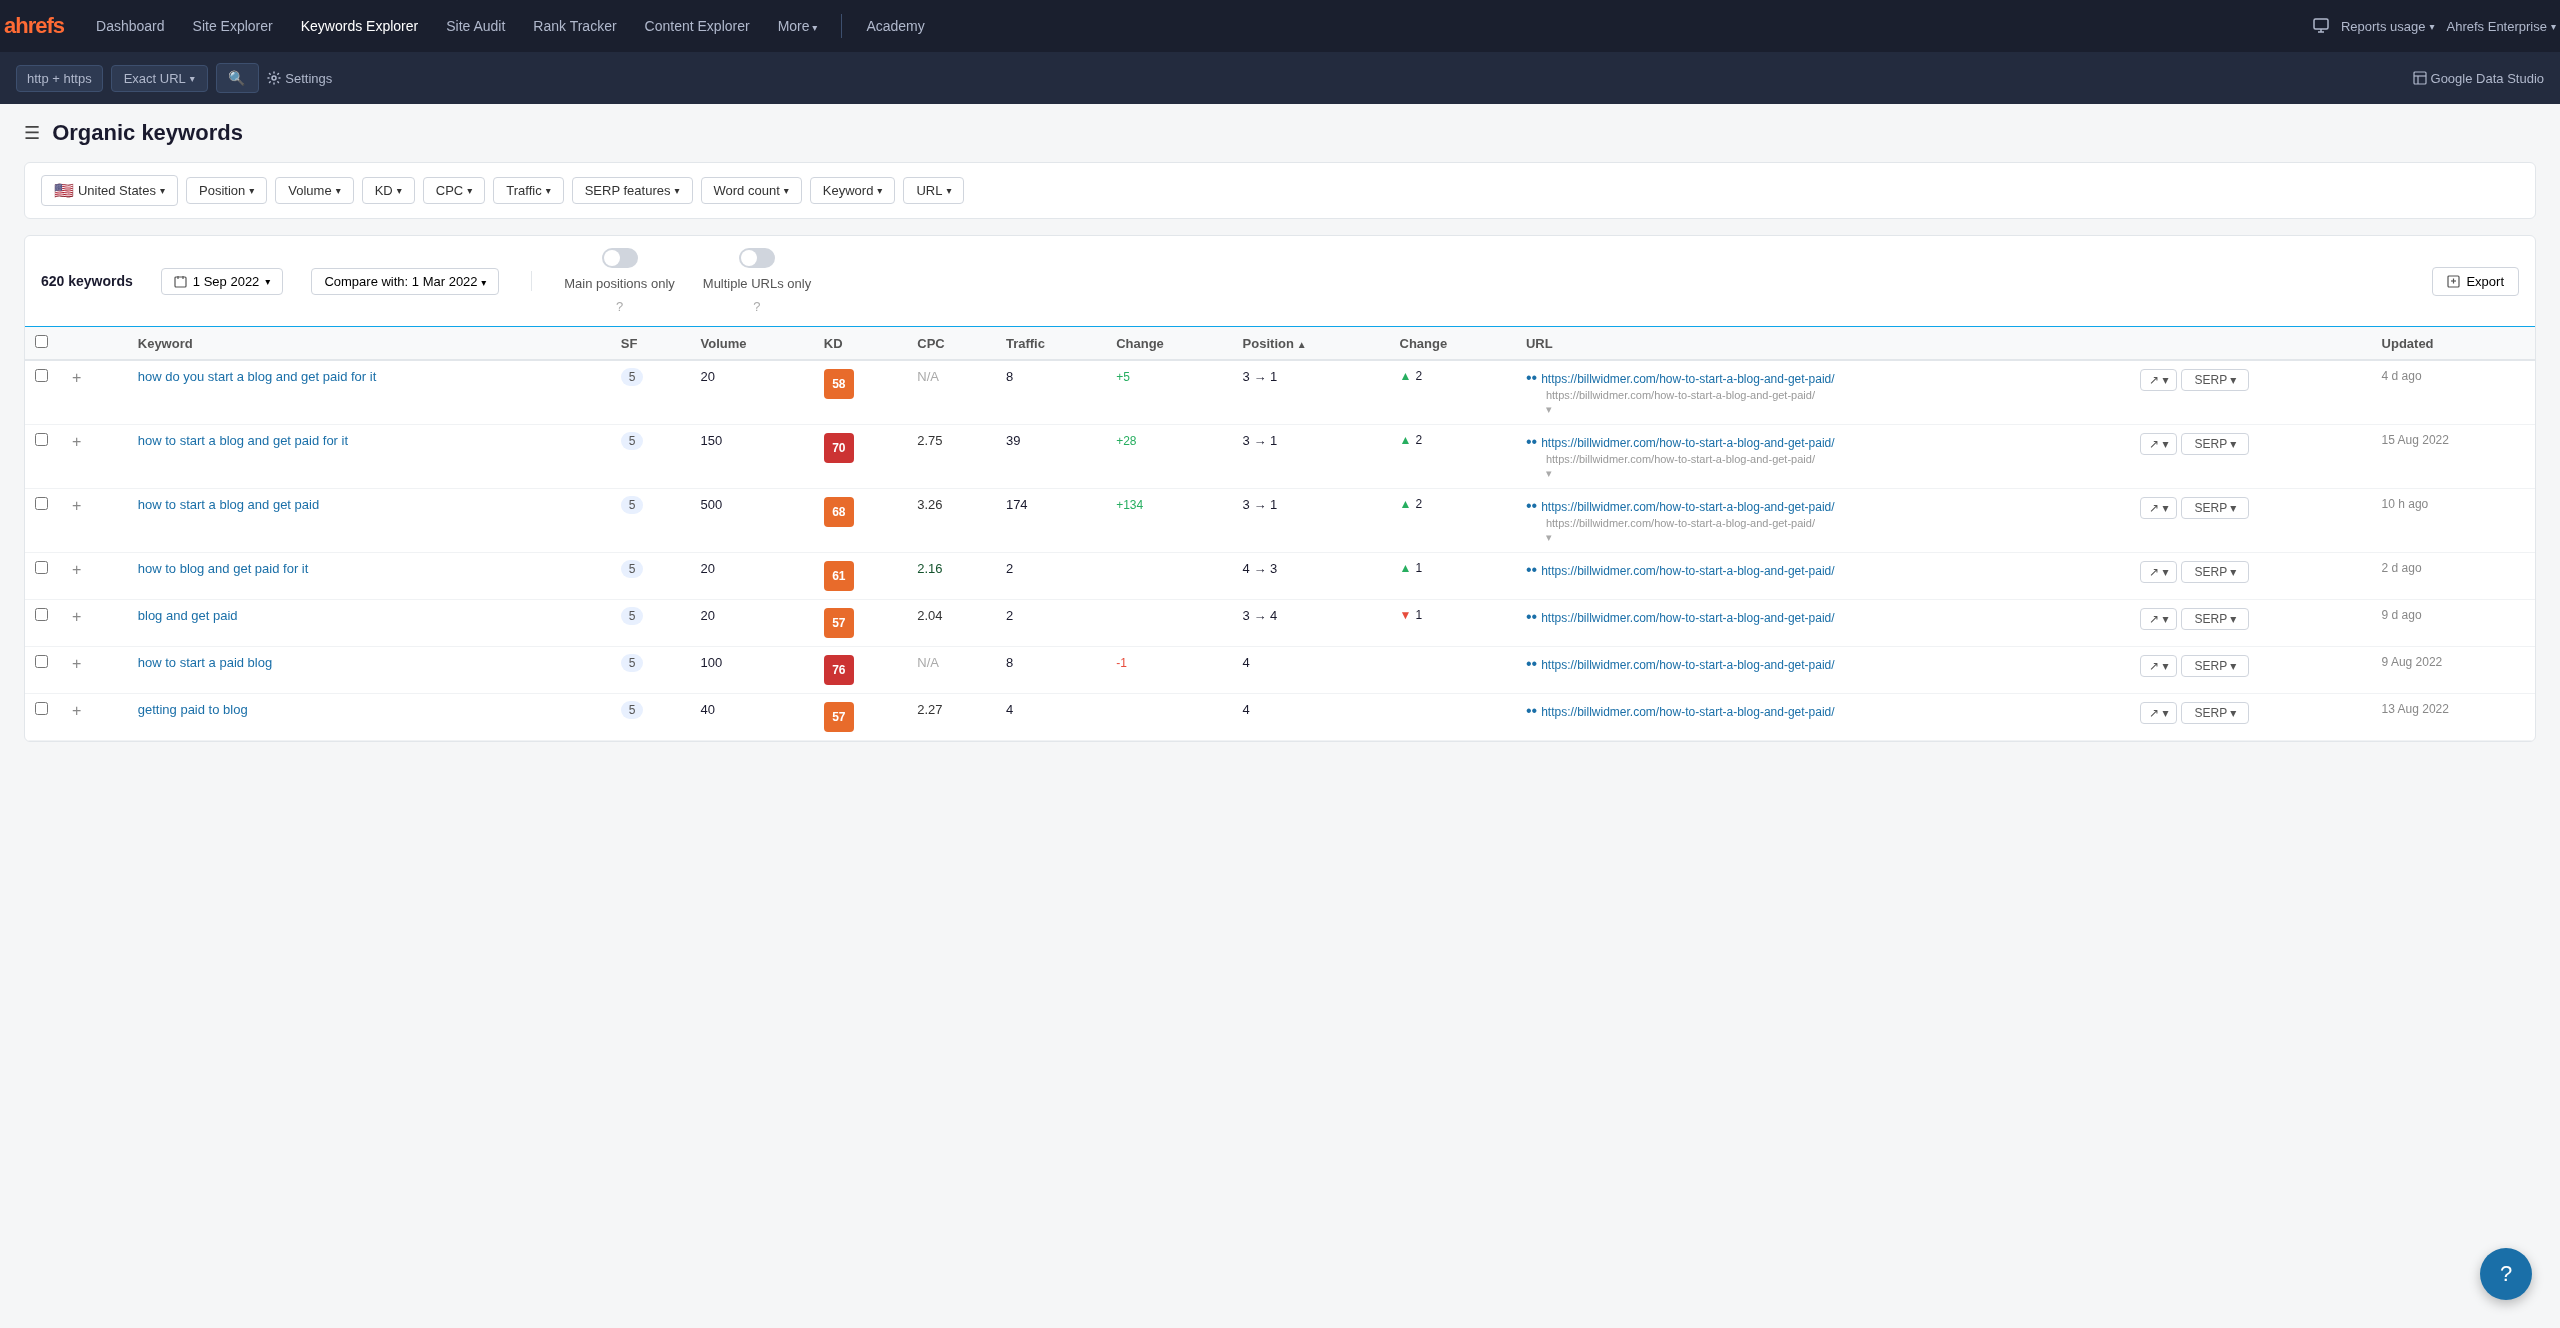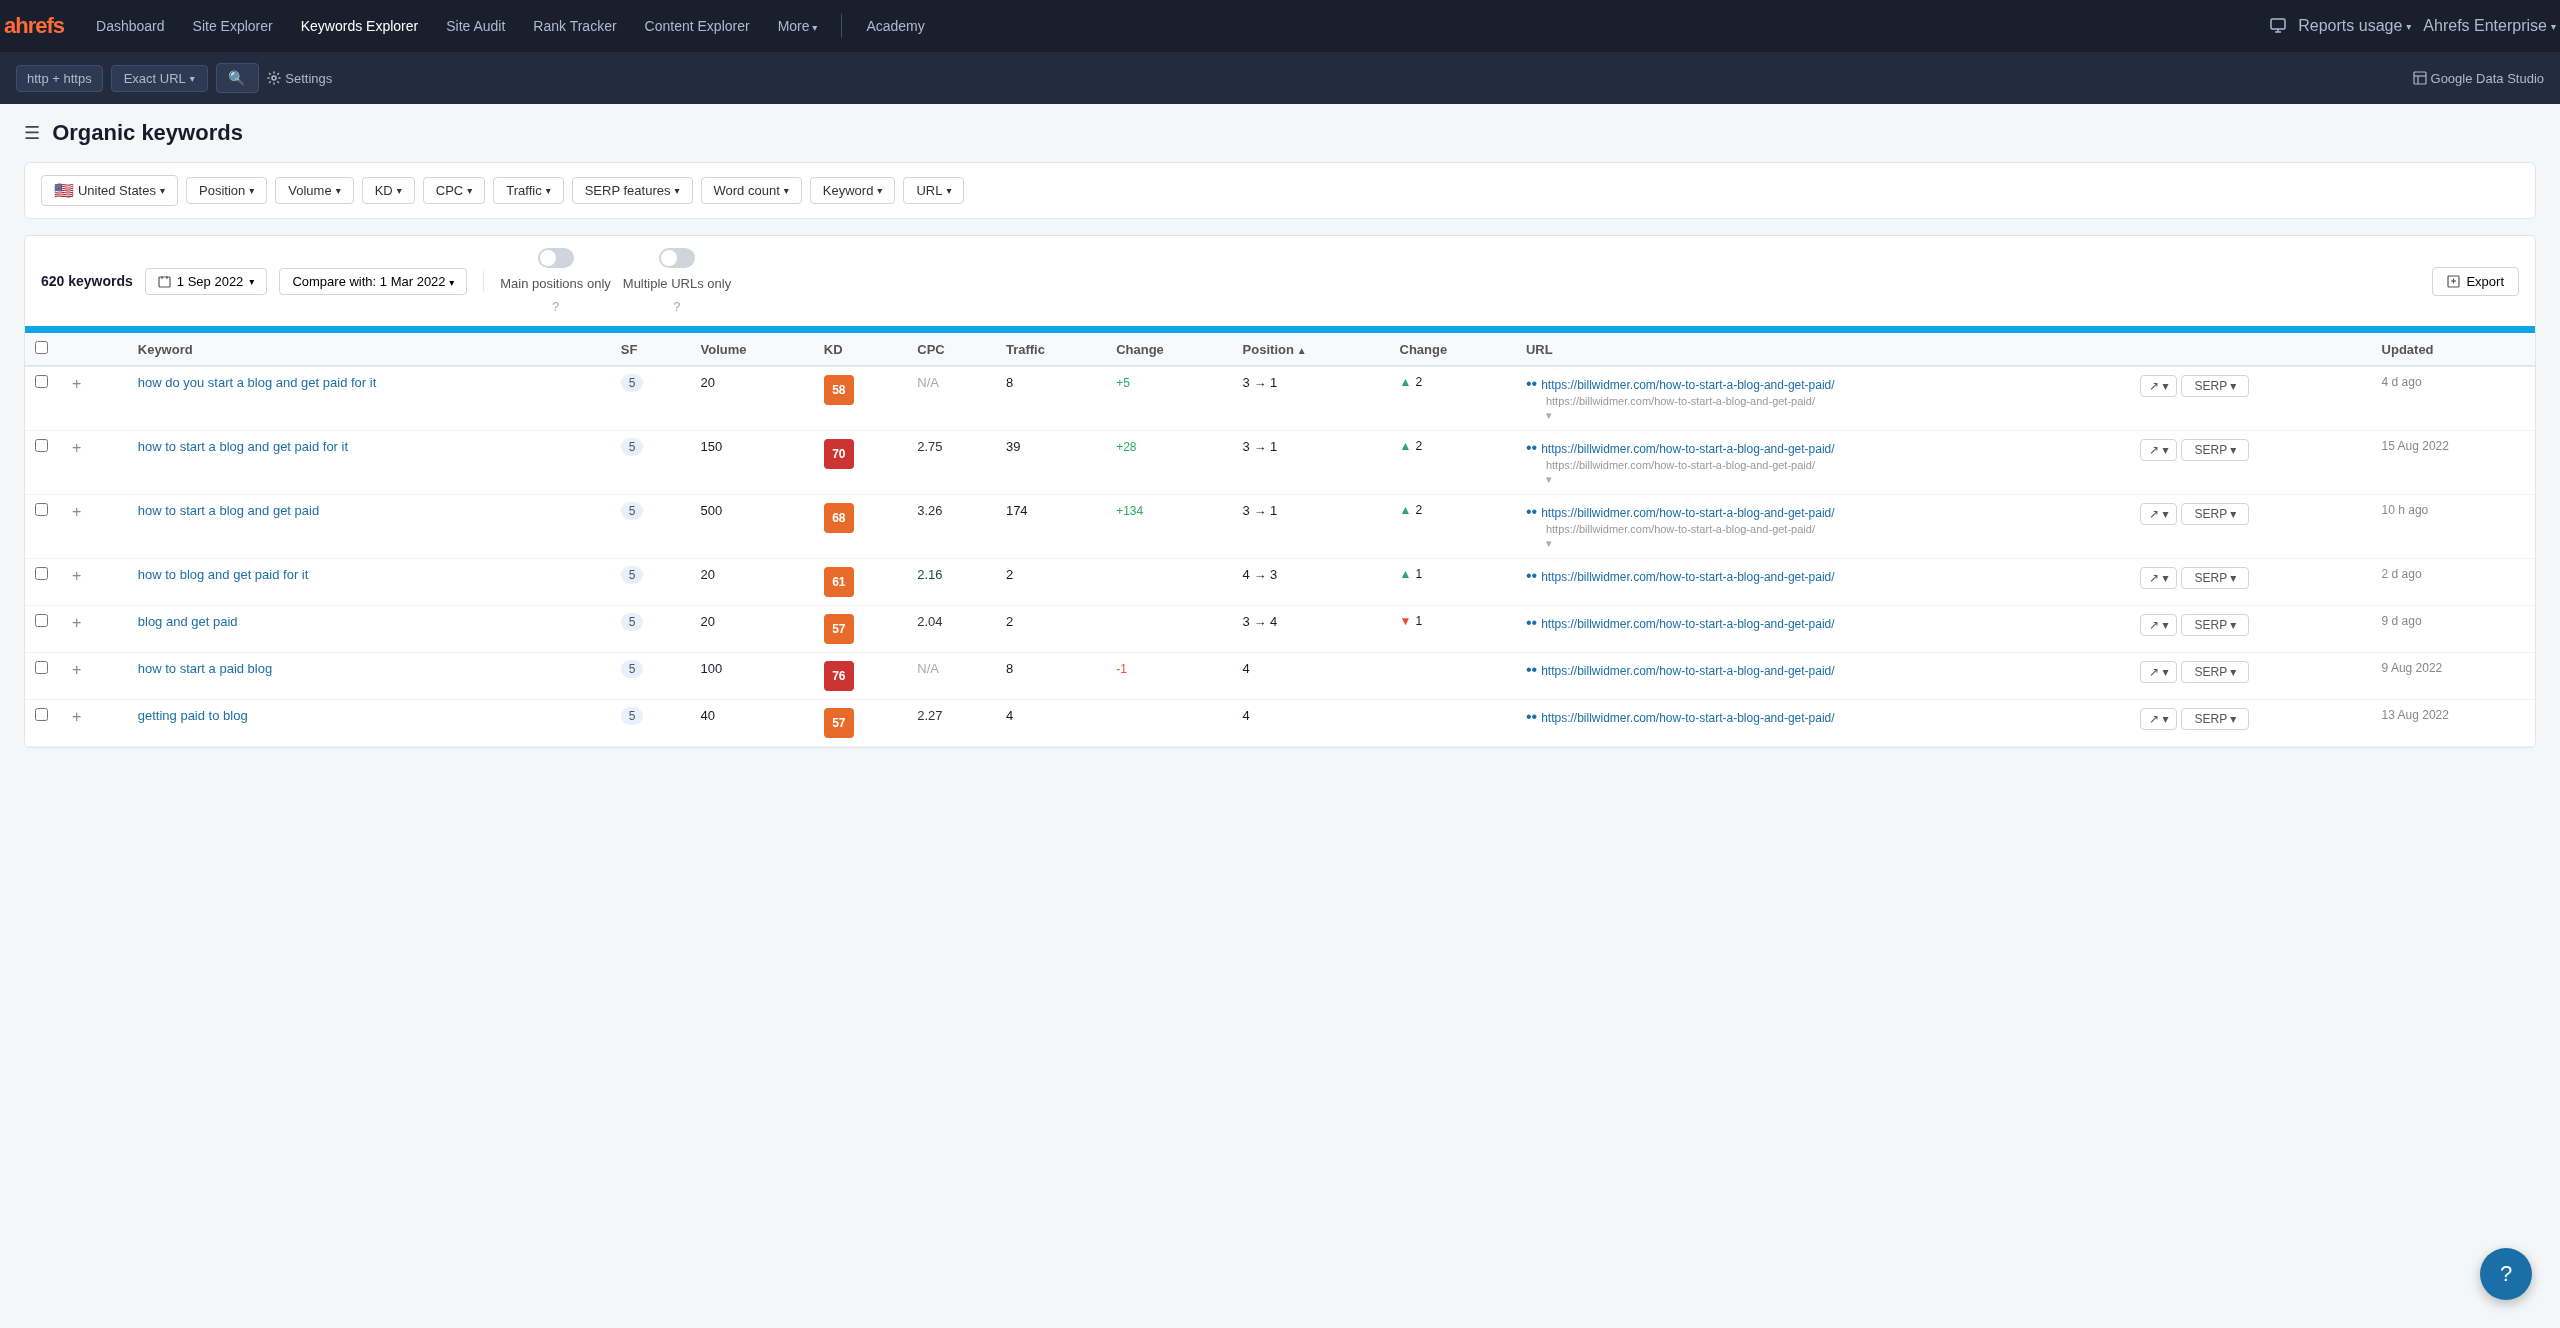--- a/index.html
+++ b/index.html
@@ -32,21 +32,21 @@
     .nav-item.active { color: #fff; }
     .nav-item-with-arrow::after { content: ' ▾'; font-size: 10px; }
     .nav-right {
       margin-left: auto;
       display: flex;
       align-items: center;
       gap: 12px;
     }
     .nav-right-item {
       color: #b0b8cc;
-      font-size: 16px;
+      font-size: 13px;
       cursor: pointer;
       display: flex;
       align-items: center;
       gap: 4px;
     }
 
     
     .urlbar {
       background: #232b3e;
       display: flex;
@@ -173,22 +173,22 @@
     .table-section {
       background: #fff;
       border: 1px solid #e2e6ea;
       border-radius: 6px;
       overflow: hidden;
     }
     .table-toolbar {
       display: flex;
       align-items: center;
       padding: 12px 16px;
-      gap: 12px;
-      border-bottom: 7px solid #0ea5e9;
+      gap: 28px;
+      border-bottom: 1px solid #0ea5e9;
     }
     .keyword-count { font-weight: 700; font-size: 14px; }
     .date-btn {
       background: #fff;
       border: 1px solid #d0d5dd;
       border-radius: 4px;
       padding: 5px 12px;
       font-size: 13px;
       cursor: pointer;
       display: flex;

